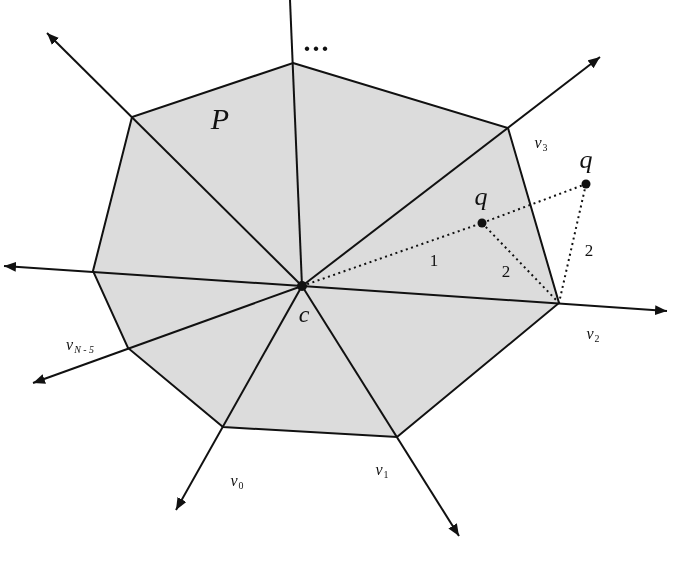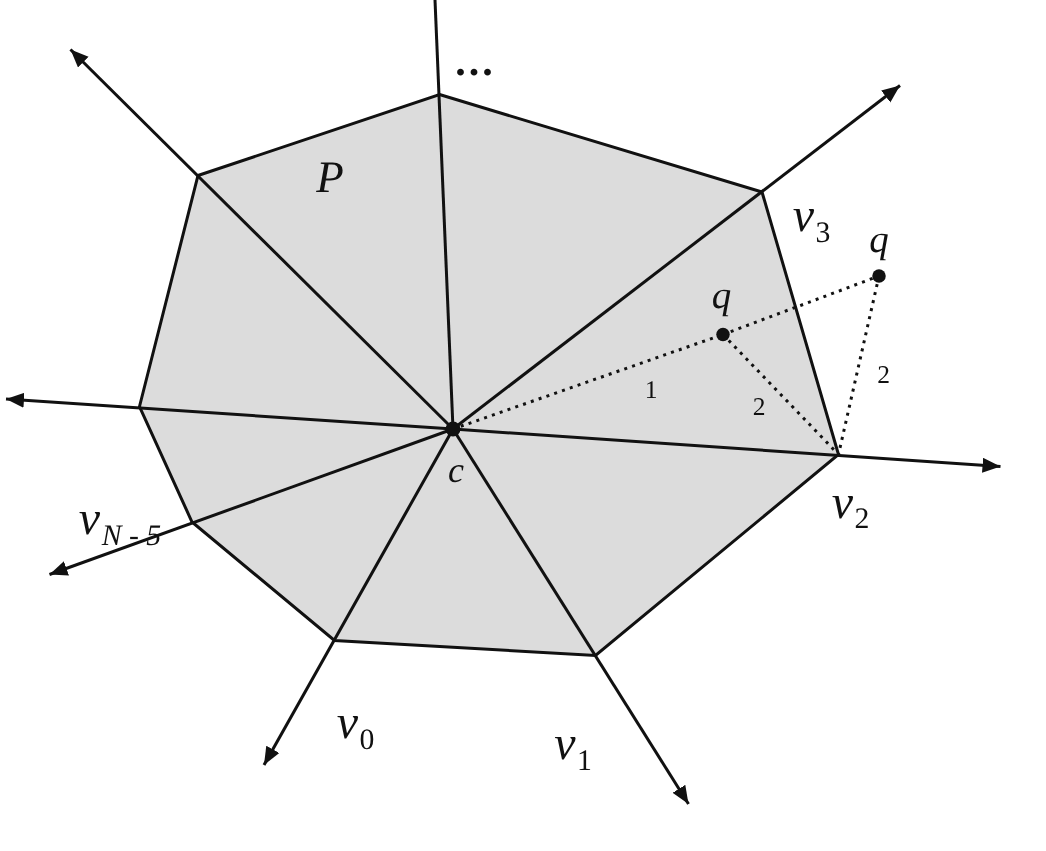--- a/index.html
+++ b/index.html
@@ -19,21 +19,21 @@
     position: absolute;
     transform: translate(-50%, -50%);
     color: #111111;
     white-space: nowrap;
     line-height: 1;
     font-family: "Liberation Serif", serif;
     user-select: none;
   }
   .it  { font-style: italic; }
   .f-p    { font-size: 30px; }
-  .f-v    { font-size: 32px; }
+  .f-v    { font-size: 16px; }
   .f-q    { font-size: 26px; }
   .f-c    { font-size: 24px; }
   .f-num  { font-size: 17px; }
   .f-dots { font-size: 28px; font-weight: bold; letter-spacing: 2px; }
   .sub {
     font-size: 0.62em;
     font-style: normal;
     position: relative;
     top: 0.33em;
     margin-left: 1px;
@@ -84,25 +84,25 @@
   <div class="lbl it f-c" style="left:304px; top:314px">c</div>
 
   <div class="lbl it f-q" style="left:481px; top:197px">q</div>
 
   <div class="lbl it f-q" style="left:586px; top:160px">q</div>
 
   <div class="lbl f-v" style="left:541px; top:143px">
     <span class="it">v</span><span class="sub">3</span>
   </div>
 
-  <div class="lbl f-v" style="left:567px; top:334px">
+  <div class="lbl f-v" style="left:593px; top:334px">
     <span class="it">v</span><span class="sub">2</span>
   </div>
 
-  <div class="lbl f-v" style="left:382px; top:495px">
+  <div class="lbl f-v" style="left:382px; top:470px">
     <span class="it">v</span><span class="sub">1</span>
   </div>
 
   <div class="lbl f-v" style="left:237px; top:481px">
     <span class="it">v</span><span class="sub">0</span>
   </div>
 
   <div class="lbl f-v" style="left:80px; top:345px">
     <span class="it">v</span><span class="sub it">N - 5</span>
   </div>

